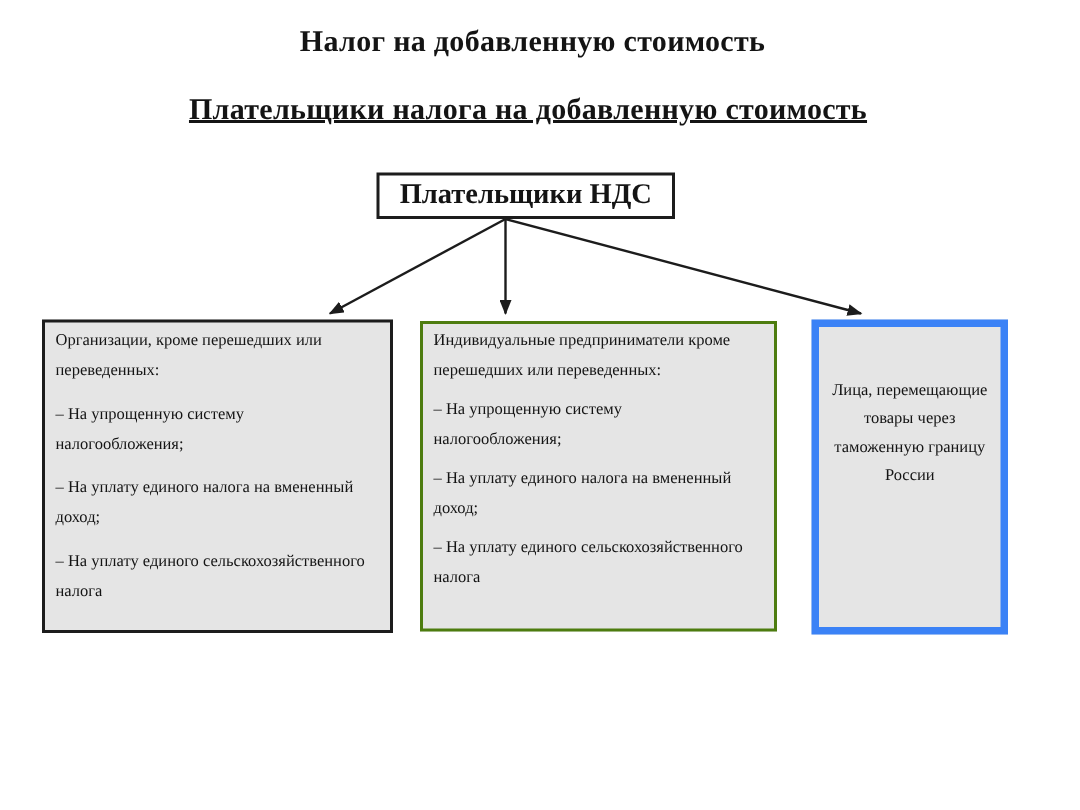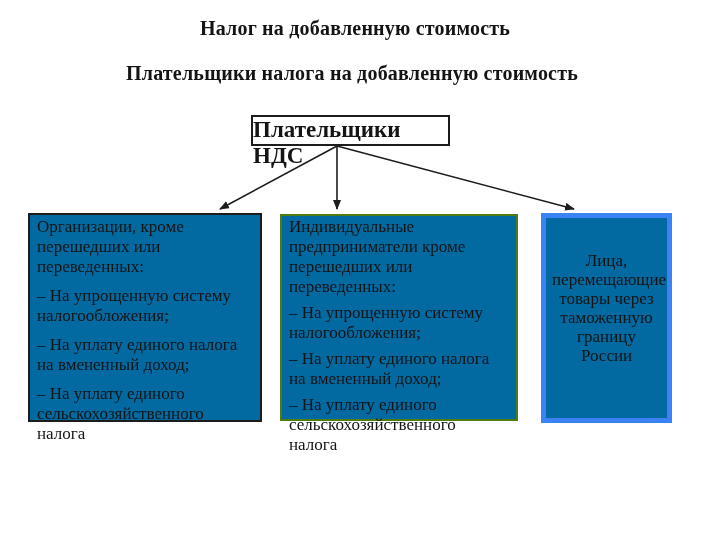--- a/index.html
+++ b/index.html
@@ -21,44 +21,45 @@
     font-weight: bold;
     letter-spacing: 0.2px;
   }
   .page-subtitle {
     position: absolute;
     top: 62px; left: 0; width: 704px;
     text-align: center;
     font-size: 20px;
     font-weight: bold;
     letter-spacing: 0.2px;
+    text-decoration: underline;
   }
   .root-box {
     position: absolute;
     left: 251px; top: 115px;
     width: 199px; height: 31px;
     border: 2px solid #1c1c1c;
     background: #ffffff;
-    text-align: left;
-    font-size: 23px;
+    text-align: center;
+    font-size: 19px;
     font-weight: bold;
     line-height: 26px;
     z-index: 2;
   }
   .connectors {
     position: absolute;
     left: 0; top: 0;
     width: 720px; height: 540px;
     z-index: 1;
     pointer-events: none;
   }
   .branch-box {
     position: absolute;
-    background: #0369a1;
-    font-size: 17px;
+    background: #e5e5e5;
+    font-size: 11px;
     line-height: 20px;
     z-index: 2;
   }
   .box-organizations {
     left: 28px; top: 213px;
     width: 234px; height: 209px;
     border: 2px solid #1c1c1c;
     padding: 2px 14px 0 7px;
   }
   .box-organizations p + p { margin-top: 9px; }

